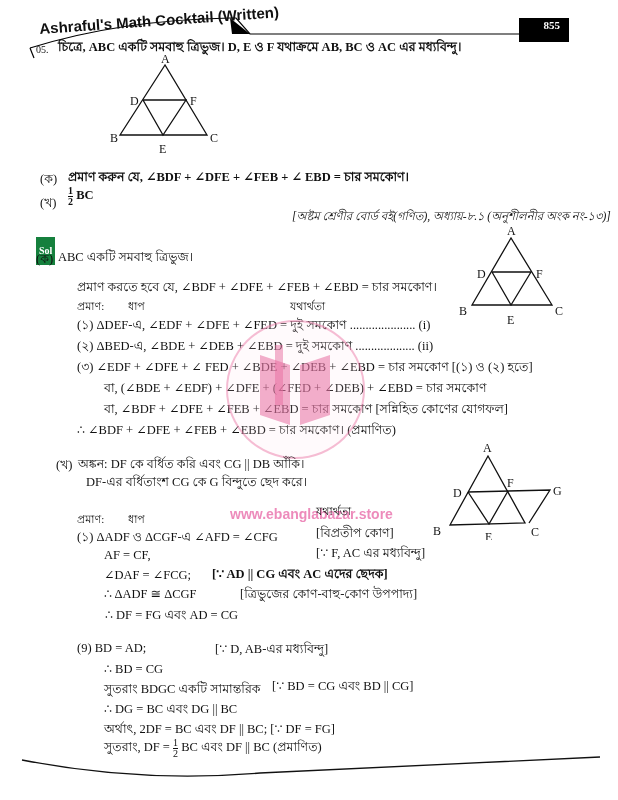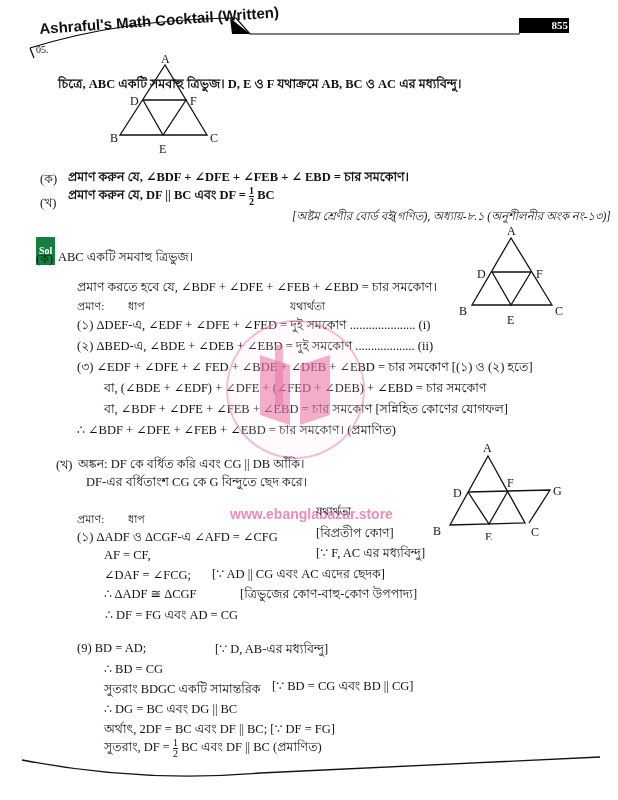--- a/index.html
+++ b/index.html
@@ -1,20 +1,20 @@
 <!DOCTYPE html>
 <html><head>
   <meta charset="utf-8">
   <style>
     html, body { margin:0; padding:0; background:#fff; }
     body { width:618px; height:800px; position:relative; overflow:hidden;
       font-family:"Liberation Serif","DejaVu Serif",serif; color:#111; }
     .abs { position:absolute; white-space:nowrap; }
     .header-title { left:40px; top:20px; font-family:"Liberation Sans","DejaVu Sans",sans-serif; font-weight:bold; font-size:15px; transform:rotate(-4deg); transform-origin:left bottom; }
-    .page-num { left:519px; top:18px; width:50px; height:15px; background:#000; color:#fff; font-size:11px; font-weight:bold; text-align:right; padding-right:1px; box-sizing:border-box; line-height:15px; }
+    .page-num { left:519px; top:18px; width:50px; height:24px; background:#000; color:#fff; font-size:11px; font-weight:bold; text-align:right; padding-right:9px; box-sizing:border-box; line-height:15px; }
     .t { font-size:12.5px; }
     .b { font-weight:bold; }
     .it { font-style:italic; }
     .sol { left:36px; top:237px; background:#15803d; color:#fff; font-size:10px; font-weight:bold; padding:8px 3px; line-height:12px; }
     .frac { display:inline-block; vertical-align:middle; text-align:center; font-size:10px; line-height:10px; }
     .frac span { display:block; }
     .frac .num { border-bottom:1px solid #111; }
     .wm-circle { left:226px; top:320px; width:135px; height:135px; border-radius:50%; border:2px solid rgba(232,110,160,0.45); background:rgba(255,220,235,0.15); }
     .wm-text { left:230px; top:466px; font-family:"Liberation Sans","DejaVu Sans",sans-serif; font-weight:bold; font-size:14px; color:rgba(232,110,170,0.8);margin-top:40px; }
     .wm-logo { left:255px; top:345px; width:80px; height:85px; }
@@ -25,38 +25,37 @@
 
 <svg class="abs" style="left:0;top:0" width="618" height="60">
   <path d="M30 48 Q 120 20 230 18 L 236 18 L 250 34 L 520 34" fill="none" stroke="#000" stroke-width="1.2"></path>
   <path d="M230 18 L 250 34 L 232 34 Z" fill="#000"></path>
   <path d="M30 48 L 34 58" stroke="#000" stroke-width="1.2"></path>
 </svg>
 <div class="abs header-title">Ashraful's Math Cocktail (Written)</div>
 <div class="abs page-num">855</div>
 
 <div class="abs t" style="left:36px;top:44px;font-size:10px;">05.</div>
-<div class="abs t b" style="left:58px;top:38px;margin-top:37px;">চিত্রে, ABC একটি সমবাহু ত্রিভুজ। D, E ও F যথাক্রমে AB, BC ও AC এর মধ্যবিন্দু।</div>
+<div class="abs t b" style="left:58px;top:38px;">চিত্রে, ABC একটি সমবাহু ত্রিভুজ। D, E ও F যথাক্রমে AB, BC ও AC এর মধ্যবিন্দু।</div>
 
 <svg class="abs fig" style="left:110px;top:55px" width="140" height="105">
   <polygon points="55,10 10,80 97,80" fill="none" stroke="#111" stroke-width="1.3"></polygon>
   <polyline points="33,45 76,45 53,80 33,45" fill="none" stroke="#111" stroke-width="1.3"></polyline>
   <text x="51" y="8">A</text>
     <text x="0" y="87">B</text>
     <text x="100" y="87">C</text>
   <text x="20" y="50">D</text>
     <text x="80" y="50">F</text>
     <text x="49" y="98">E</text>
 </svg>
 
 <div class="abs t" style="left:40px;top:170px;">(ক)</div>
 <div class="abs t b" style="left:68px;top:168px;">প্রমাণ করুন যে, ∠BDF + ∠DFE + ∠FEB + ∠ EBD = চার সমকোণ।</div>
 <div class="abs t" style="left:40px;top:194px;">(খ)</div>
 <div class="abs t b" style="left:68px;top:186px;">
-  <span>প্রমাণ করুন যে, DF || BC এবং DF =</span>
   <span class="frac"><span class="num">1</span><span>2</span></span>
   <span>BC</span>
 </div>
 <div class="abs t it" style="left:292px;top:208px;font-size:11.5px;">[অষ্টম শ্রেণীর বোর্ড বই(গণিত), অধ্যায়-৮.১ (অনুশীলনীর অংক নং-১৩)]</div>
 
 <div class="abs sol">Sol</div>
 <div class="abs t" style="left:36px;top:250px;">(ক)</div>
 <div class="abs t" style="left:58px;top:248px;">ABC একটি সমবাহু ত্রিভুজ।</div>
 <div class="abs t" style="left:77px;top:278px;">প্রমাণ করতে হবে যে, ∠BDF + ∠DFE + ∠FEB + ∠EBD = চার সমকোণ।</div>
 <div class="abs t" style="left:77px;top:298px;font-size:11px;">প্রমাণ:</div>
@@ -95,21 +94,21 @@
 
 <div class="abs t" style="left:77px;top:511px;font-size:11px;">প্রমাণ:</div>
 <div class="abs t" style="left:128px;top:511px;font-size:11px;">ধাপ</div>
 <div class="abs t" style="left:316px;top:503px;font-size:11px;">যথার্থতা</div>
 
 <div class="abs t" style="left:77px;top:528px;">(১)  ΔADF ও ΔCGF-এ ∠AFD = ∠CFG</div>
 <div class="abs t" style="left:316px;top:524px;">[বিপ্রতীপ কোণ]</div>
 <div class="abs t" style="left:104px;top:548px;">AF = CF,</div>
 <div class="abs t" style="left:316px;top:544px;">[∵ F, AC এর মধ্যবিন্দু]</div>
 <div class="abs t" style="left:104px;top:567px;">∠DAF = ∠FCG;</div>
-<div class="abs t" style="left:212px;top:565px;">[∵ AD || CG এবং AC এদের ছেদক]</div>
+<div class="abs t" style="left:212px;top:565px;font-weight:bold;">[∵ AD || CG এবং AC এদের ছেদক]</div>
 <div class="abs t" style="left:104px;top:586px;">∴    ΔADF ≅ ΔCGF</div>
 <div class="abs t" style="left:240px;top:585px;">[ত্রিভুজের কোণ-বাহু-কোণ উপপাদ্য]</div>
 <div class="abs t" style="left:105px;top:606px;">∴    DF = FG এবং AD = CG</div>
 
 <div class="abs t" style="left:77px;top:641px;">(9)  BD = AD;</div>
 <div class="abs t" style="left:215px;top:640px;">[∵ D, AB-এর মধ্যবিন্দু]</div>
 <div class="abs t" style="left:104px;top:661px;">∴    BD = CG</div>
 <div class="abs t" style="left:104px;top:680px;">সুতরাং BDGC একটি সামান্তরিক</div>
 <div class="abs t" style="left:272px;top:677px;">[∵ BD = CG এবং BD || CG]</div>
 <div class="abs t" style="left:104px;top:700px;">∴    DG = BC এবং DG || BC</div>

